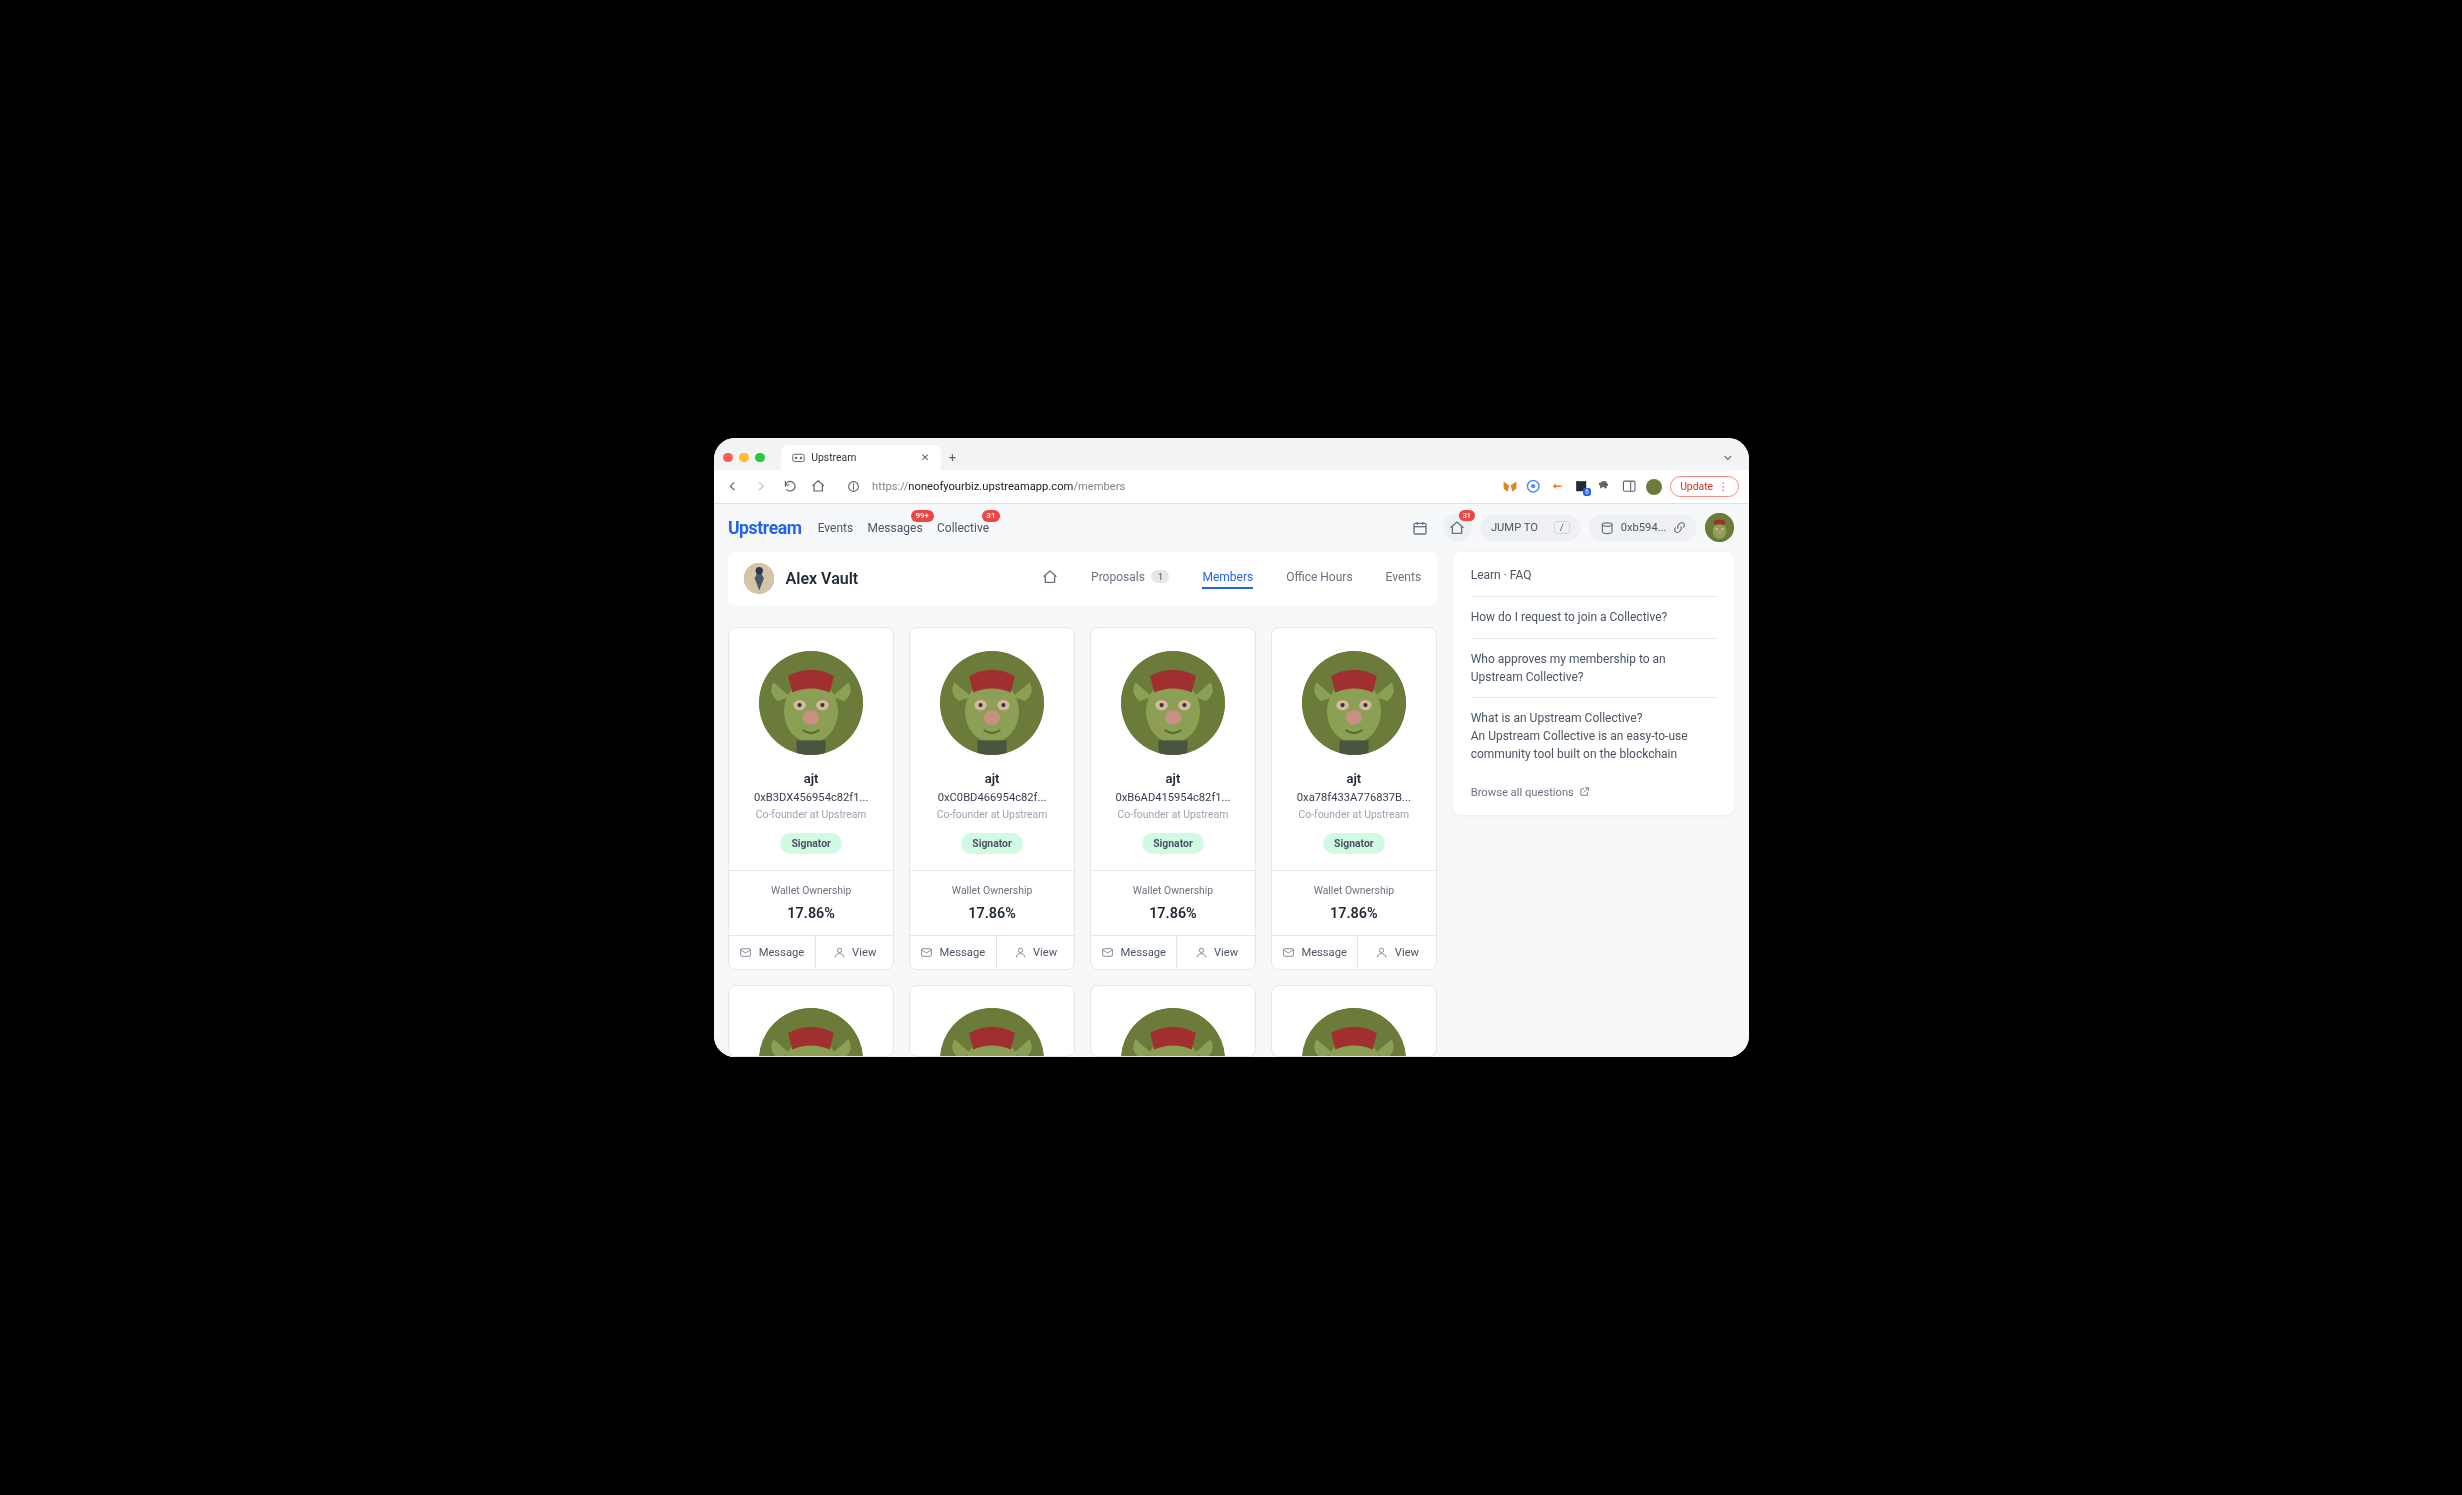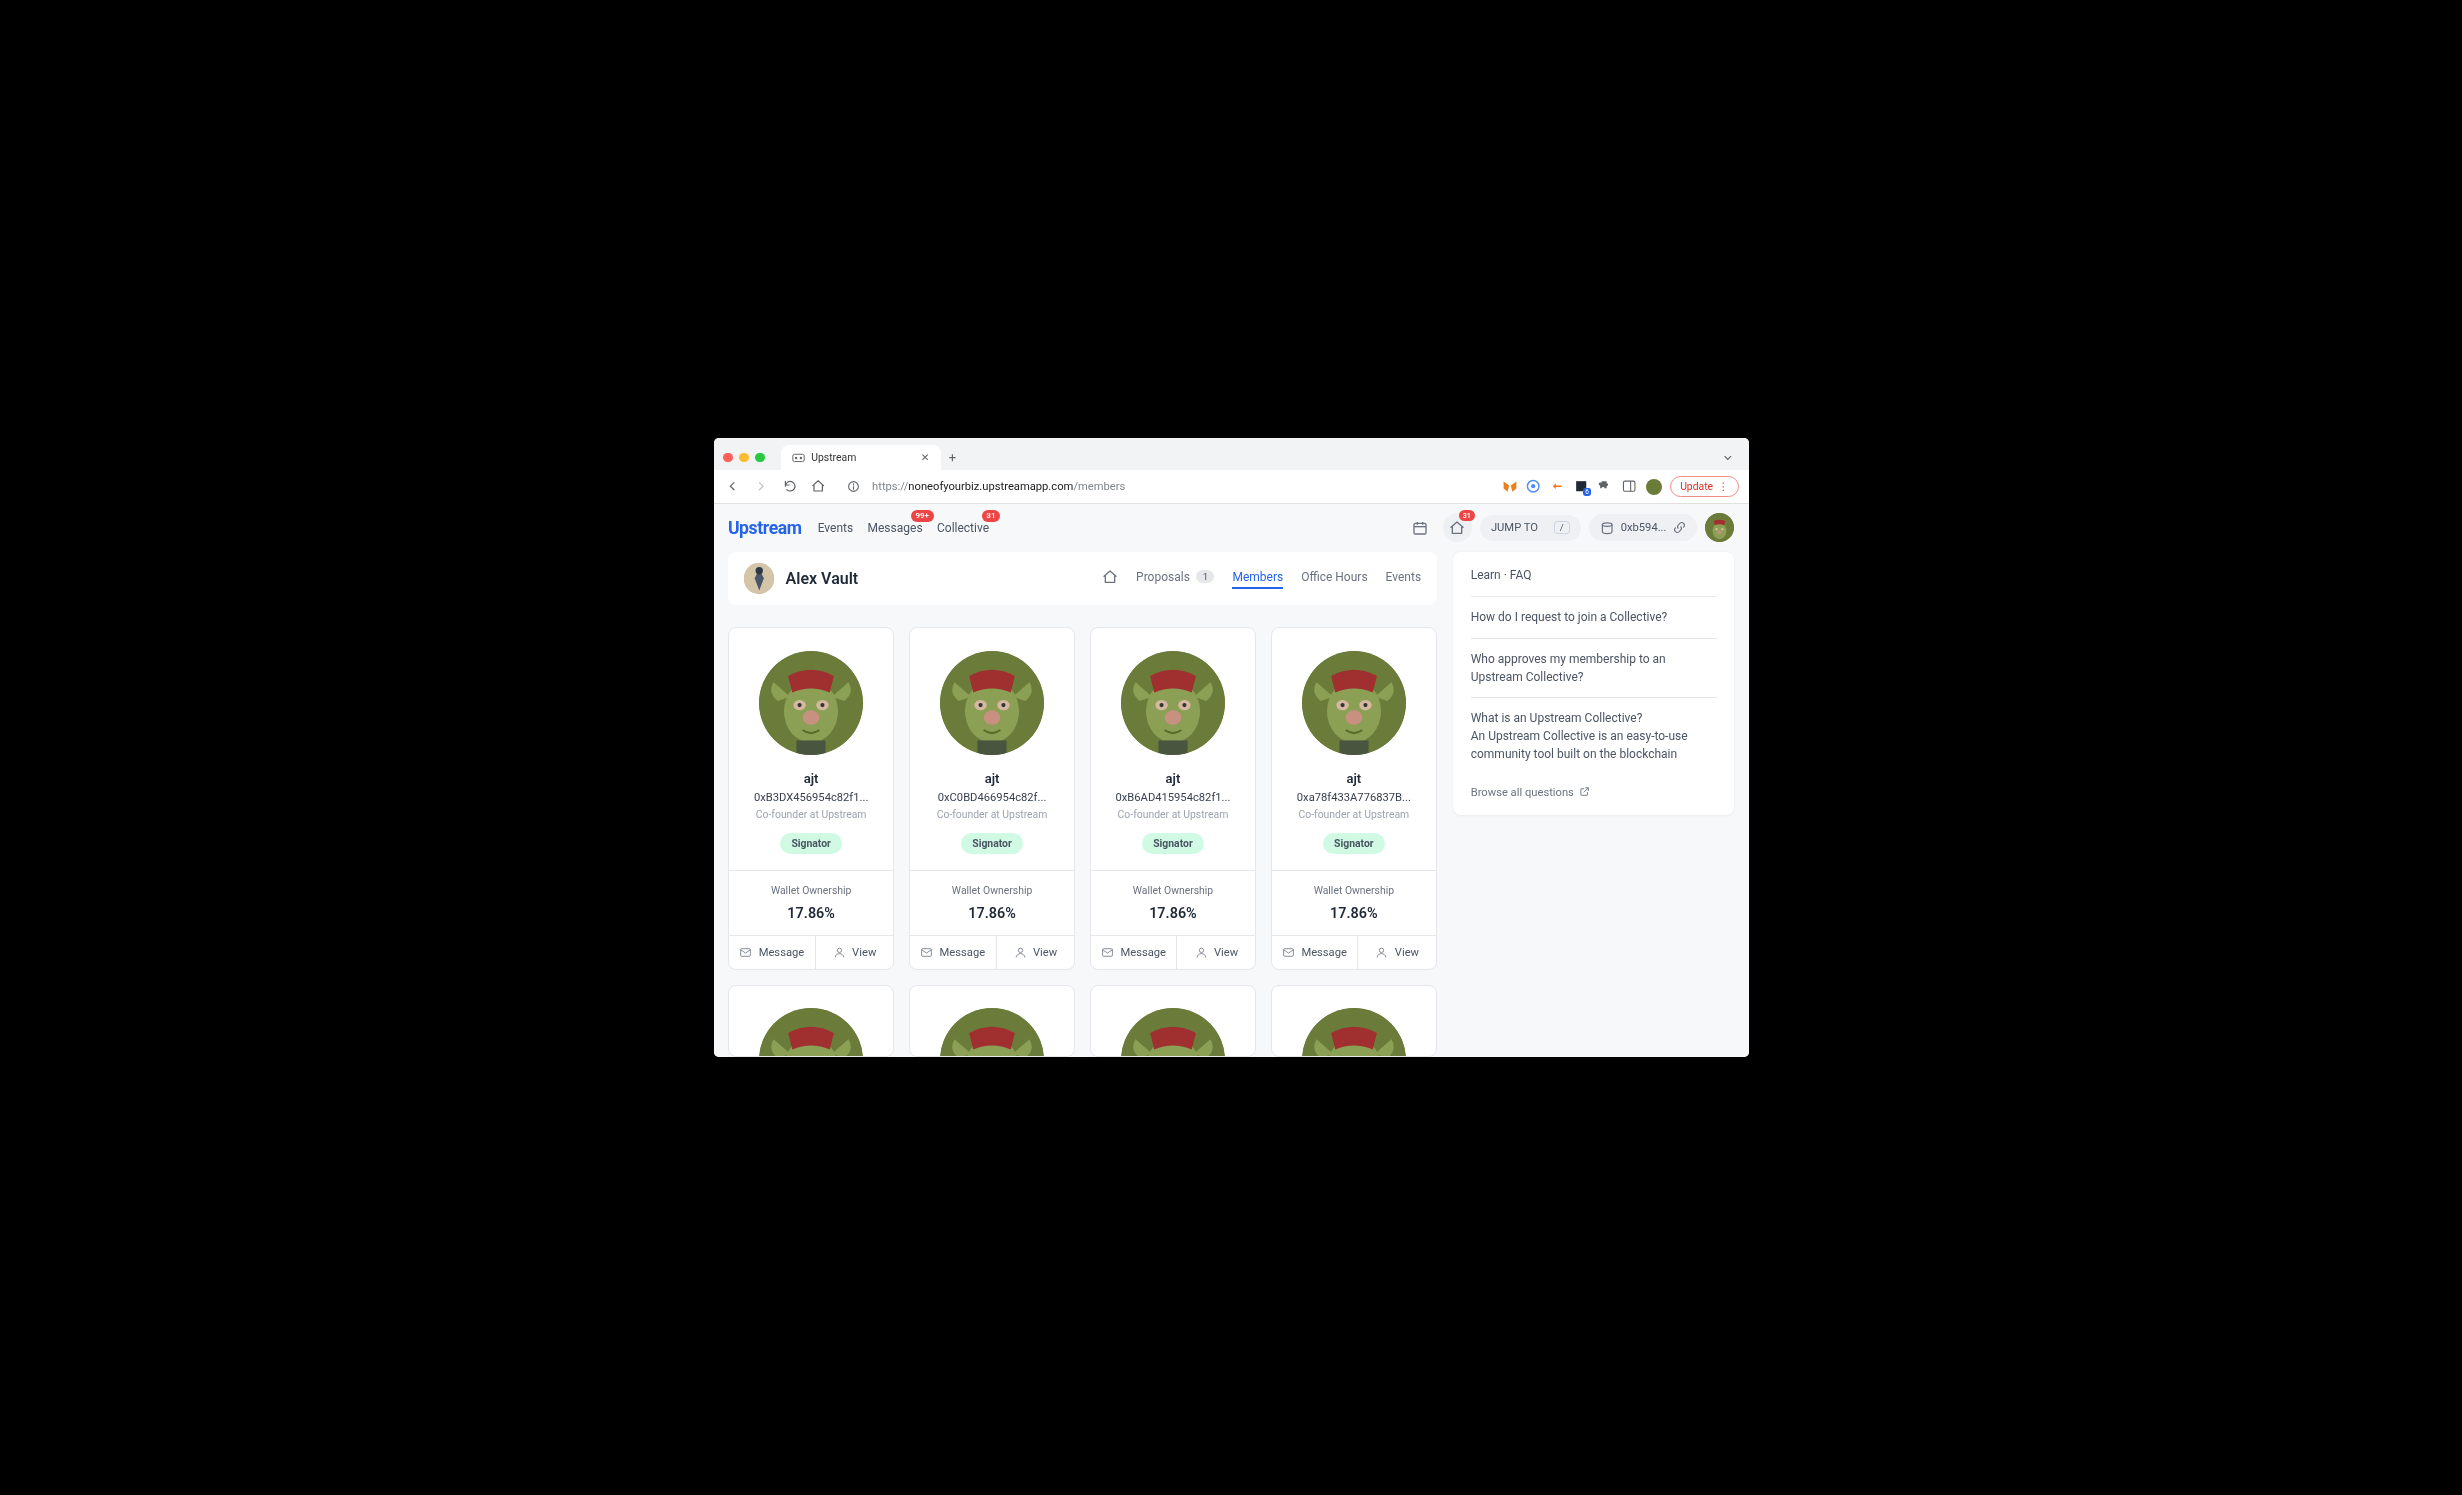--- a/index.html
+++ b/index.html
@@ -1,17 +1,17 @@
 <!DOCTYPE html>
 <html style="font-size:13px"><head>
 <meta charset="utf-8">
 <style>
 * { margin: 0; padding: 0; box-sizing: border-box; font-family: -apple-system, BlinkMacSystemFont, "Segoe UI", Roboto, sans-serif; }
 body { background: #000; display: flex; align-items: center; justify-content: center; min-height: 100vh; padding: 24px; }
-.window { width: 1035px; background: #fff; border-radius: 5px; overflow: hidden; box-shadow: 0 16px 48px rgba(0,0,0,.5); }
+.window { width: 1035px; background: #fff; border-radius: 21px; overflow: hidden; box-shadow: 0 16px 48px rgba(0,0,0,.5); }
 
 
 .chrome-top { background: #f1f3f4; padding: 6.4px 9.6px 0; display: flex; align-items: center; gap: 8px; }
 .traffic { display: flex; gap: 6.4px; margin-right: 8px; }
 .traffic span { width: 9.6px; height: 9.6px; border-radius: 50%; }
 .tl-red { background: #ff5f57; }
 .tl-yellow { background: #febc2e; }
 .tl-green { background: #28c840; }
 .tabs-row { display: flex; align-items: center; flex: 1; }
 .tab { background: #fff; border-radius: 8px 8px 0 0; padding: 6.4px 11.2px; display: flex; align-items: center; gap: 6.4px; font-size: 10.4px; color: #333; min-width: 160px; }
@@ -48,21 +48,21 @@
 .avatar-header { width: 29px; height: 29px; border-radius: 50%; background: #6b7c3a; cursor: pointer; overflow: hidden; }
 
 
 .content { display: flex; gap: 16px; padding: 0 14.4px 0; justify-content: flex-end; }
 .main-col { flex: 1; }
 .side-col { width: 281px; }
 
 .collective-header { background: #fff; border-radius: 8px; padding: 11.2px 16px; display: flex; align-items: center; margin-bottom: 22.5px; }
 .collective-avatar { width: 30.5px; height: 30.5px; border-radius: 50%; background: #c4b5a0; margin-right: 11.2px; overflow: hidden; }
 .collective-name { font-size: 16px; font-weight: 600; color: #1f2937; }
-.collective-tabs { margin-left: auto; display: flex; align-items: center; gap: 18px; }
+.collective-tabs { margin-left: auto; display: flex; align-items: center; gap: 33px; }
 .ctab { color: #6b7280; font-size: 12px; cursor: pointer; display: flex; align-items: center; gap: 6.4px; padding-bottom: 3.2px; }
 .ctab.active { color: #2563eb; border-bottom: 2.4px solid #2563eb; margin-bottom: -2.4px; }
 .ctab-count { background: #e5e7eb; padding: 0.8px 6.4px; border-radius: 8px; font-size: 9.6px; color: #4b5563; }
 .ctab-home { color: #6b7280; }
 
 .members-grid { display: grid; grid-template-columns: repeat(4, 1fr); gap: 14.4px; }
 .member-card { background: #fff; border: 0.8px solid #e5e7eb; border-radius: 8px; overflow: hidden; }
 .member-top { padding: 22.5px 14.4px 16px; text-align: center; }
 .member-avatar { width: 104px; height: 104px; border-radius: 50%; margin: 0 auto 16px; background: #6b7c3a; overflow: hidden; }
 .member-name { font-size: 13px; font-weight: 600; color: #1f2937; margin-bottom: 4.8px; }

